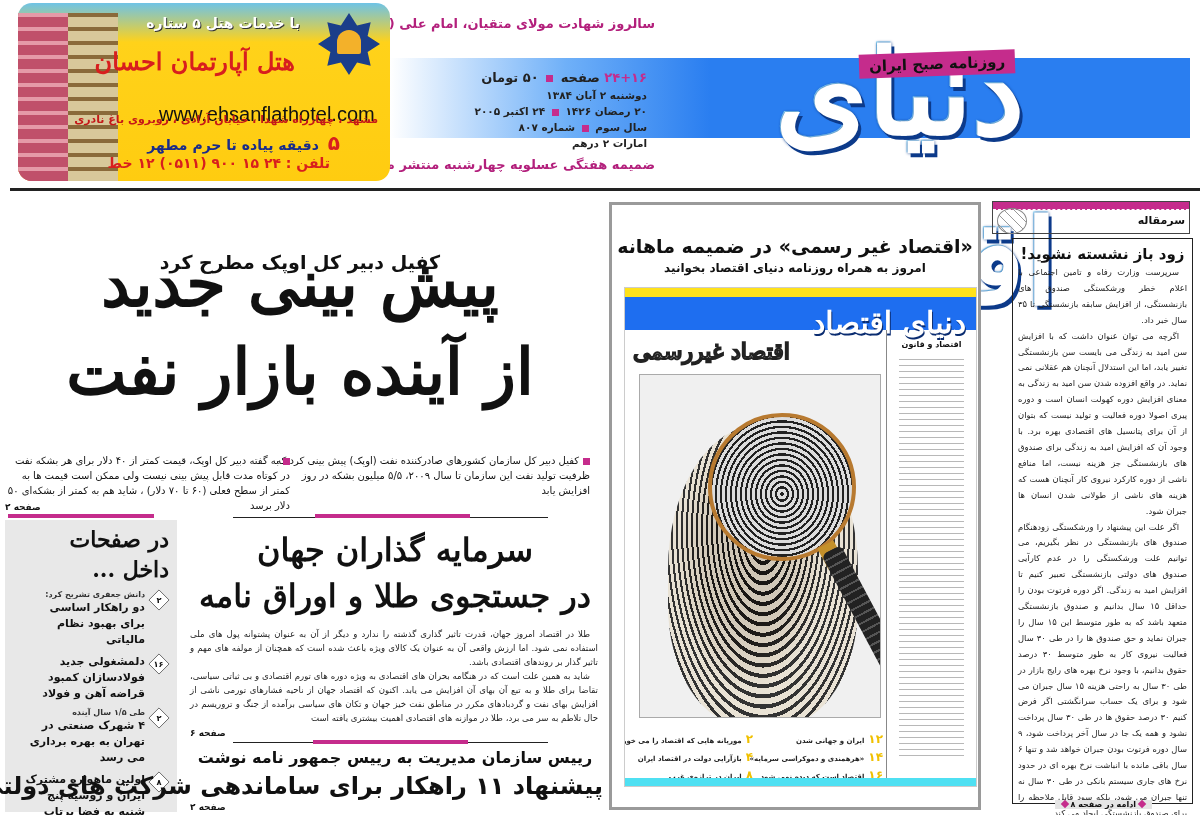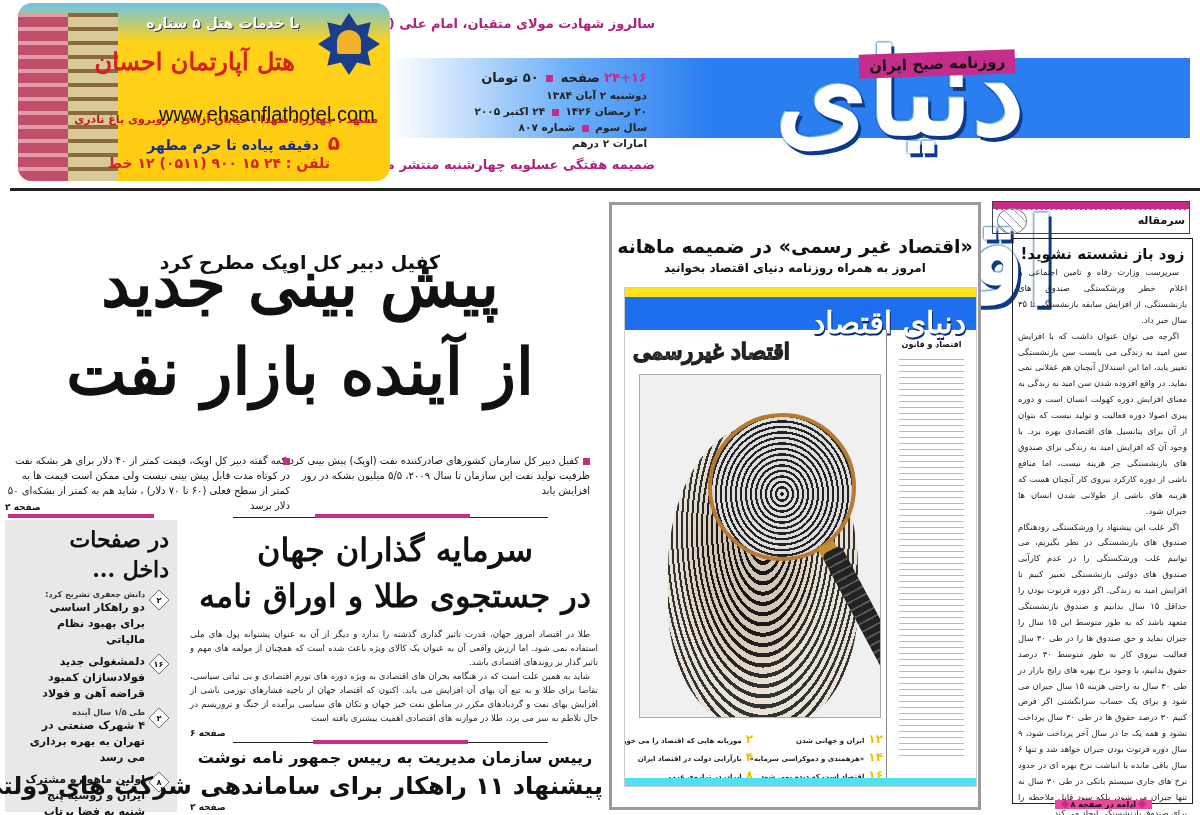--- a/index.html
+++ b/index.html
@@ -133,21 +133,21 @@
   
   .editorial { position: absolute; left: 985px; top: 198px; width: 212px; height: 615px; }
   .ed-header { position: absolute; left: 7px; top: 3px; width: 198px; height: 33px; border: 1px solid #444; }
   .ed-header-bar { height: 8px; background: #c52c8c; border-bottom: 1px dashed #fff; }
   .ed-header-label { position: absolute; right: 4px; top: 12px; font-size: 11px; font-weight: bold; }
   .ed-globe { position: absolute; left: 4px; top: 6px; width: 30px; height: 26px; border-radius: 50%; border: 1px solid #888; background: repeating-linear-gradient(45deg, transparent 0 6px, #999 6px 7px); }
   .ed-box { position: absolute; left: 27px; top: 40px; width: 181px; height: 566px; border: 1.5px solid #222; padding: 4px 5px; }
   .ed-title { font-size: 15px; font-weight: bold; text-align: center; line-height: 22px; }
   .ed-body { font-size: 8.4px; line-height: 15.9px; text-align: justify; color: #222; }
   .ed-body p { text-indent: 8px; }
-  .ed-cont { position: absolute; right: 40px; bottom: -6px; background: #ec4899; padding: 0 4px; font-size: 8px; font-weight: bold; white-space: nowrap; }
+  .ed-cont { position: absolute; right: 40px; bottom: -6px; background: #e5e5e5; padding: 0 4px; font-size: 8px; font-weight: bold; white-space: nowrap; }
   .ed-cont .dia { display: inline-block; width: 6px; height: 6px; background: #c52c8c; transform: rotate(45deg); margin: 0 3px; }
 </style>
 </head>
 <body>
 
 <header class="masthead">
   <div class="logo-band"></div>
   <div class="logo-text">دنیای اقتصاد</div>
   <div class="logo-tagline">روزنامه صبح ایران</div>
 

